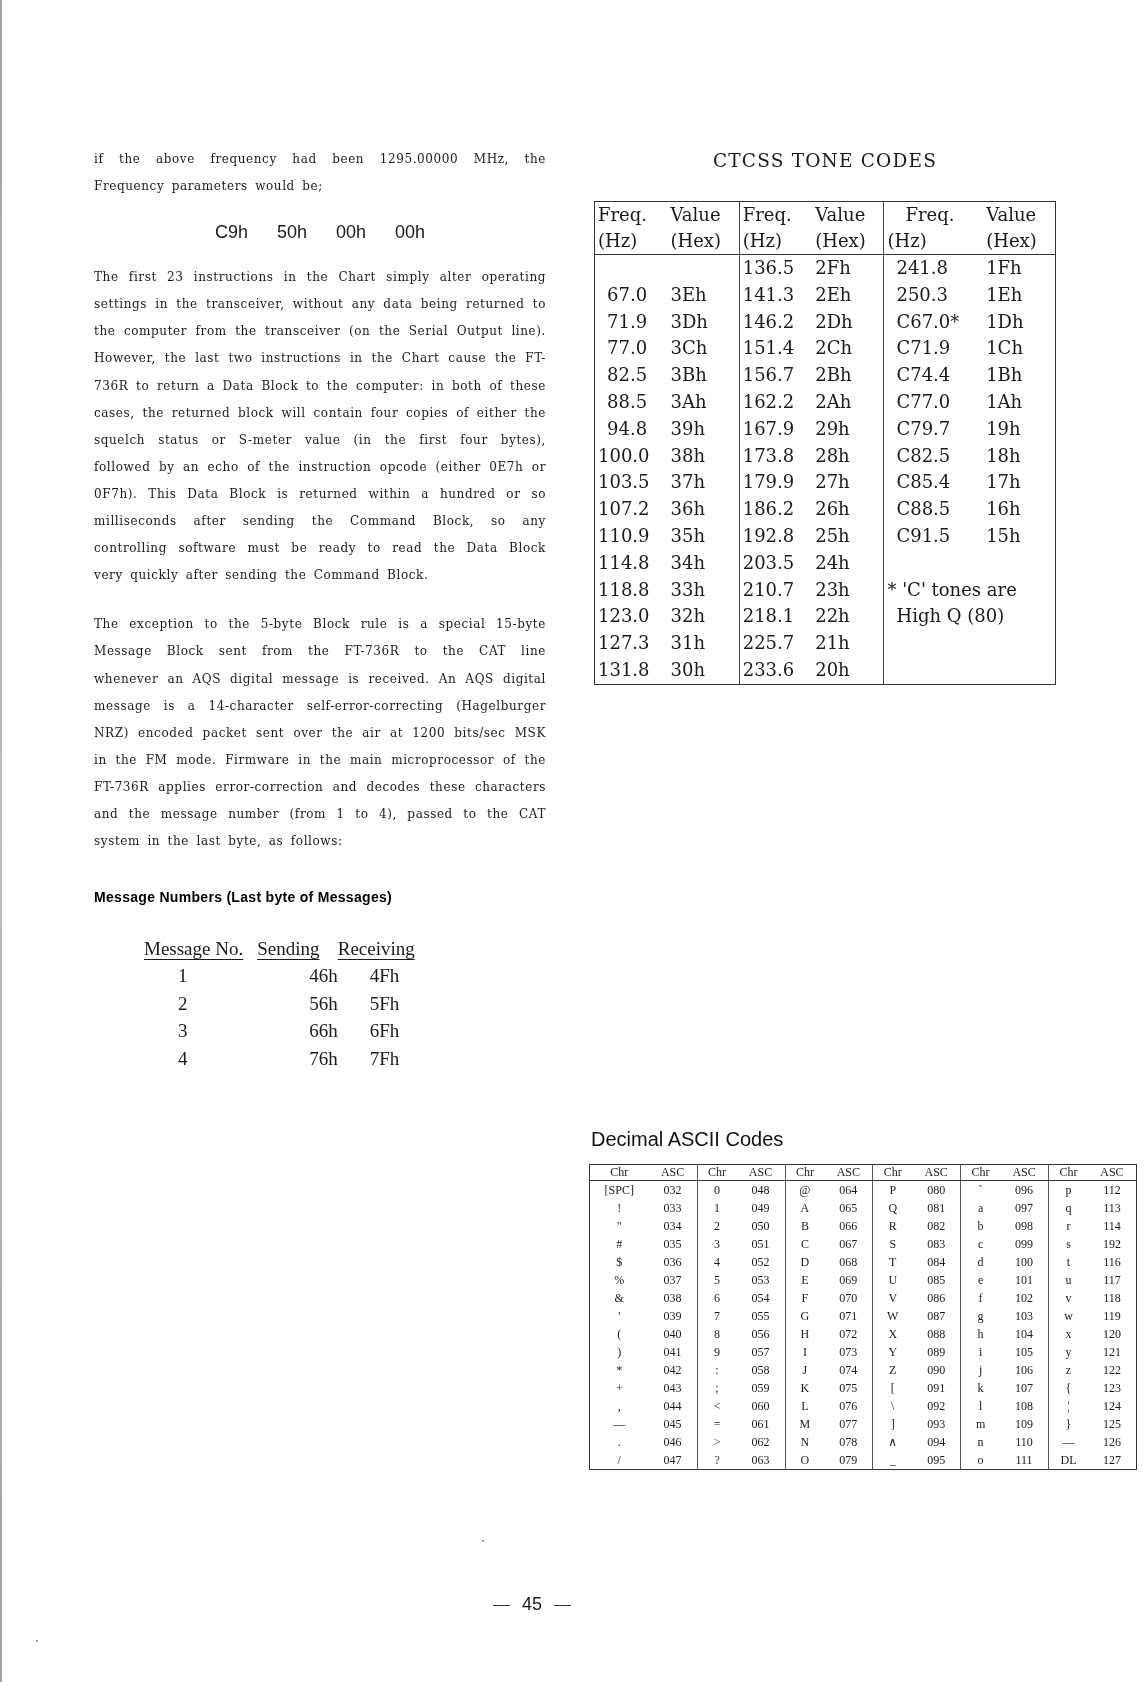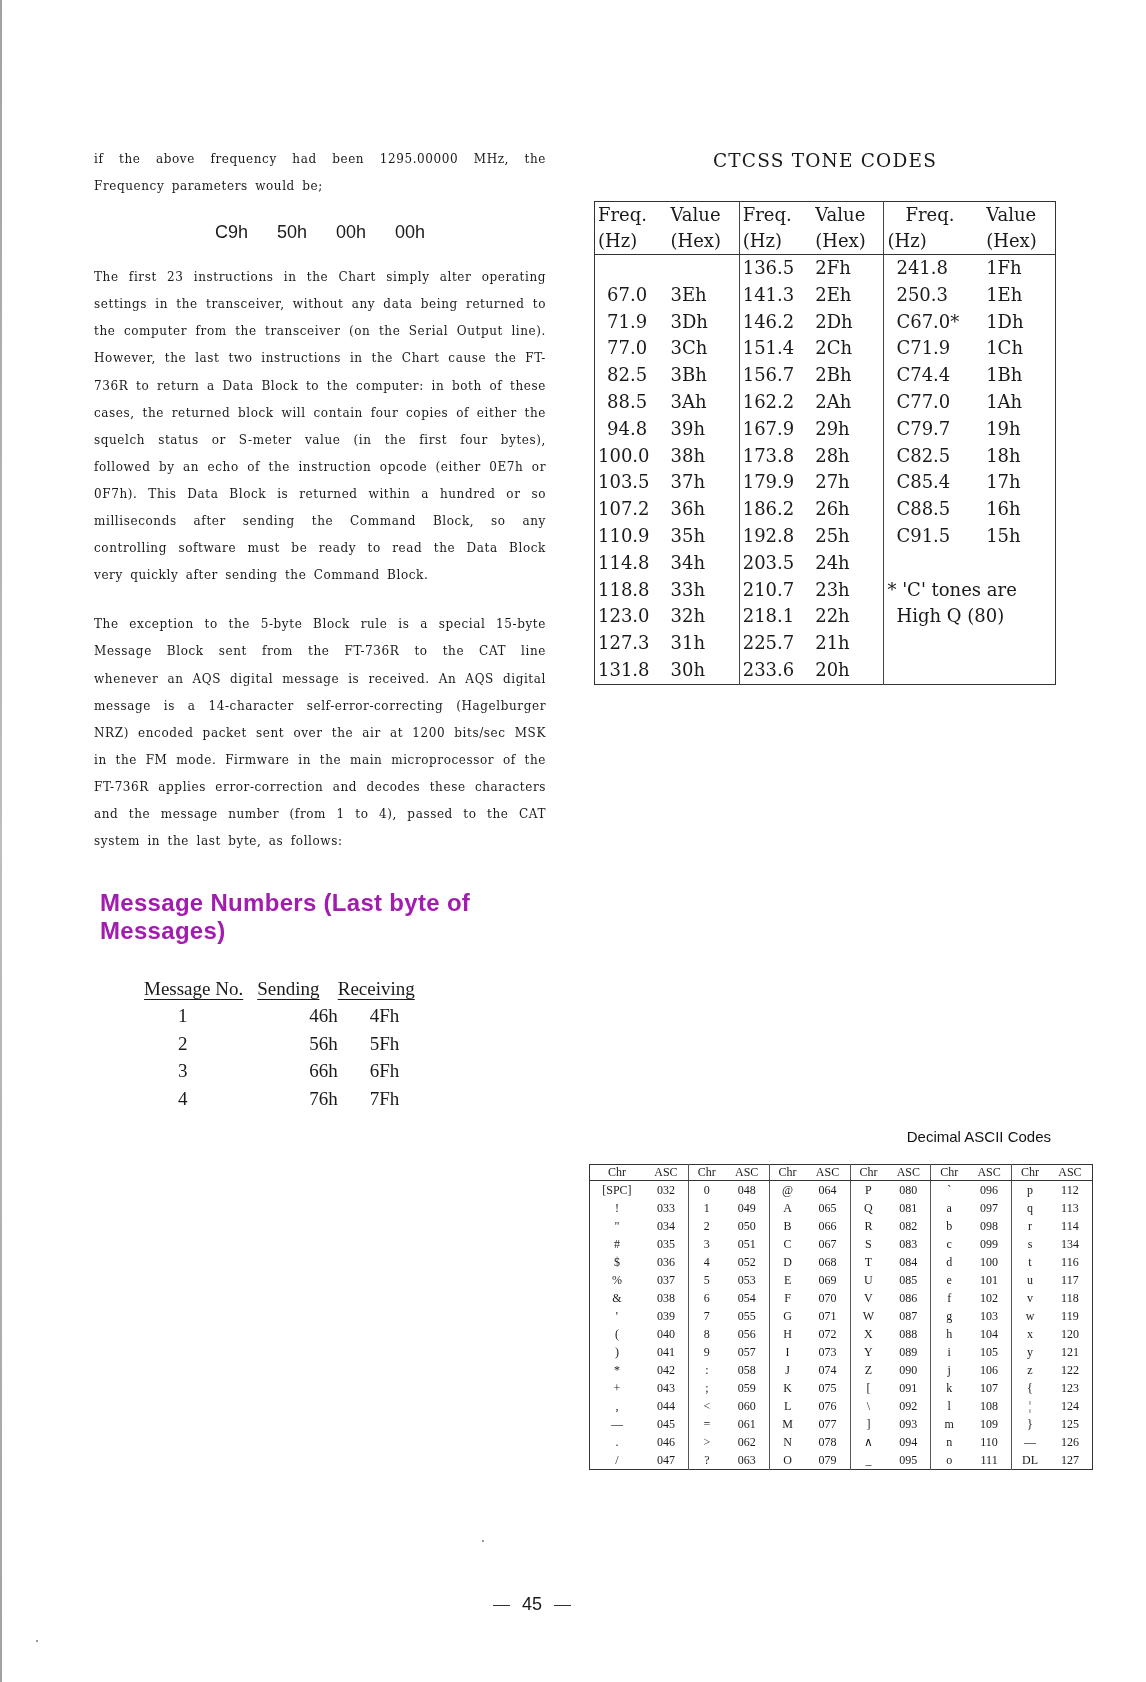--- a/index.html
+++ b/index.html
@@ -23,22 +23,22 @@
   }
   .freq-params {
     font-size: 18px; text-align: center; margin: 22px 0 21px 0;
     font-family: "Liberation Sans", "DejaVu Sans", sans-serif; word-spacing: 12px;
   }
   .freq-params span { margin: 0 6px; }
   .gap { height: 22px; }
 
   .msg-title {
     font-family: "Liberation Sans", "DejaVu Sans", sans-serif;
-    font-size: 24px; font-weight: bold; letter-spacing: .3px;
-    margin: 34px 0 0 6px; color: #a21caf;
+    font-size: 14px; font-weight: bold; letter-spacing: .3px;
+    margin: 34px 0 0 0; color: #000000;
   }
   table.msg {
     border-collapse: collapse; margin: 30px 0 0 50px;
     font-family: "Liberation Serif", "DejaVu Serif", serif; font-size: 19px;
   }
   table.msg th {
     font-weight: normal; text-decoration: underline; text-underline-offset: 4px;
     padding: 0 14px 0 0; text-align: left; line-height: 27px;
   }
   table.msg td { line-height: 27.5px; padding: 0; }
@@ -58,25 +58,25 @@
   table.ctcss th {
     font-weight: normal; text-align: left; line-height: 26px; padding: 0 3px;
     border-bottom: 1.5px solid #333;
   }
   table.ctcss td { line-height: 26.8px; padding: 0 3px; white-space: nowrap; }
   table.ctcss .sep { border-left: 1.5px solid #444; }
   table.ctcss td.ind { padding-left: 12px; }
   table.ctcss td.note { padding-left: 3px; }
 
   .ascii-title {
-    position: absolute; left: 591px; top: 1128px; width: 460px; text-align: right;
-    font-family: "Liberation Sans", "DejaVu Sans", sans-serif; font-size: 15px; color: #111;
+    position: absolute; left: 591px; top: 1128px; width: 460px; text-align: left;
+    font-family: "Liberation Sans", "DejaVu Sans", sans-serif; font-size: 20px; color: #111;
   }
   table.ascii {
-    position: absolute; left: 589px; top: 1164px; width: 504px;
+    position: absolute; left: 589px; top: 1164px; width: 548px;
     border-collapse: collapse; border: 1.5px solid #333;
     font-family: "Liberation Serif", "DejaVu Serif", serif; font-size: 12px;
   }
   table.ascii th { font-weight: normal; line-height: 15px; border-bottom: 1px solid #333; padding: 0 2px; }
   table.ascii td { line-height: 18px; padding: 0 2px; text-align: center; }
   table.ascii .sep { border-left: 1px solid #555; }
 
   .page-num {
     position: absolute; left: 0; width: 1064px; top: 1594px; text-align: center;
     font-family: "Liberation Sans", "DejaVu Sans", sans-serif; font-size: 18px;
@@ -363,21 +363,21 @@
         <td>035</td>
         <td class="sep">3</td>
         <td>051</td>
         <td class="sep">C</td>
         <td>067</td>
         <td class="sep">S</td>
         <td>083</td>
         <td class="sep">c</td>
         <td>099</td>
         <td class="sep">s</td>
-        <td>134</td>
+        <td>192</td>
       </tr>
       <tr>
         <td>$</td>
         <td>036</td>
         <td class="sep">4</td>
         <td>052</td>
         <td class="sep">D</td>
         <td>068</td>
         <td class="sep">T</td>
         <td>084</td>

